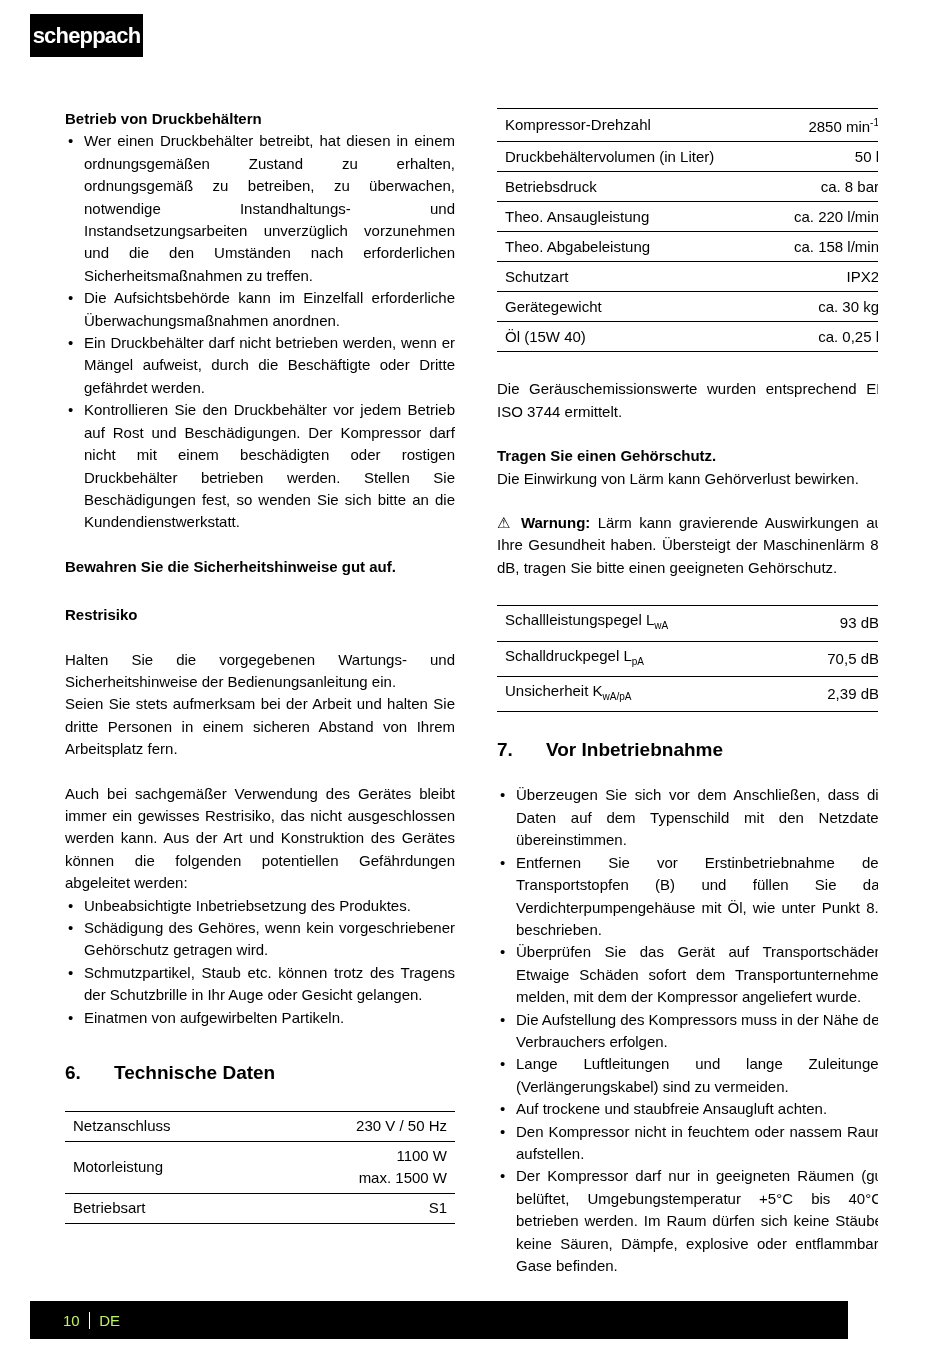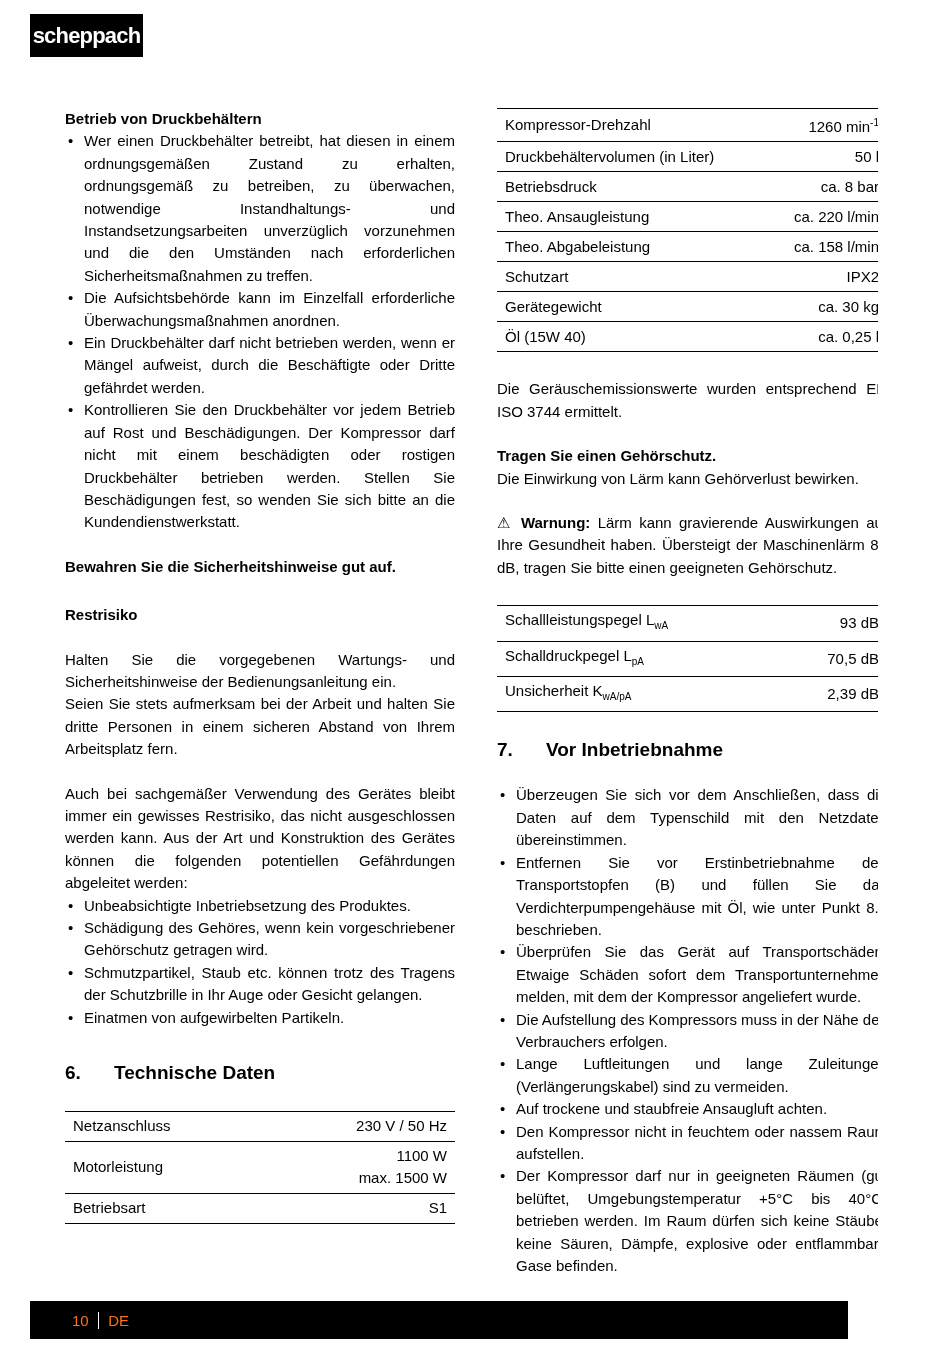--- a/index.html
+++ b/index.html
@@ -46,22 +46,22 @@
   sub.unit-sub { font-size:10px; }
   .mt-m  { margin-top:22px; }
   .mt-l  { margin-top:26px; }
   .mt-xl { margin-top:32px; }
 
   .warn-icon { font-size:15px; }
 
   
   .footer {
     position:absolute; left:30px; right:30px; bottom:9px; height:38px;
-    background:#000; color:#f97316;
-    display:flex; align-items:center; padding:0 42px;
+    background:#000; color:#bef264;
+    display:flex; align-items:center; padding:0 33px;
   }
   .footer-left { display:flex; align-items:center; gap:9px; font-size:15px; }
   .footer-sep { width:1.5px; height:17px; background:#fff; }
   .footer-site {
     position:absolute; left:0; right:0; text-align:center;
     font-weight:700; font-size:17px;
   }
 </style>
 </head>
 <body>
@@ -122,21 +122,21 @@
           <span class="tvalue">S1</span>
         </div>
       </div>
     </div>
 
     <div class="col">
 
       <div class="rtable">
         <div class="trow">
           <span class="tlabel">Kompressor-Drehzahl</span>
-          <span class="tvalue"><span>1260 min</span><sup class="unit-sup">-1</sup></span>
+          <span class="tvalue"><span>2850 min</span><sup class="unit-sup">-1</sup></span>
         </div>
         <div class="trow">
           <span class="tlabel">Druckbehältervolumen (in Liter)</span>
           <span class="tvalue">50 l</span>
         </div>
         <div class="trow">
           <span class="tlabel">Betriebsdruck</span>
           <span class="tvalue">ca. 8 bar</span>
         </div>
         <div class="trow">

